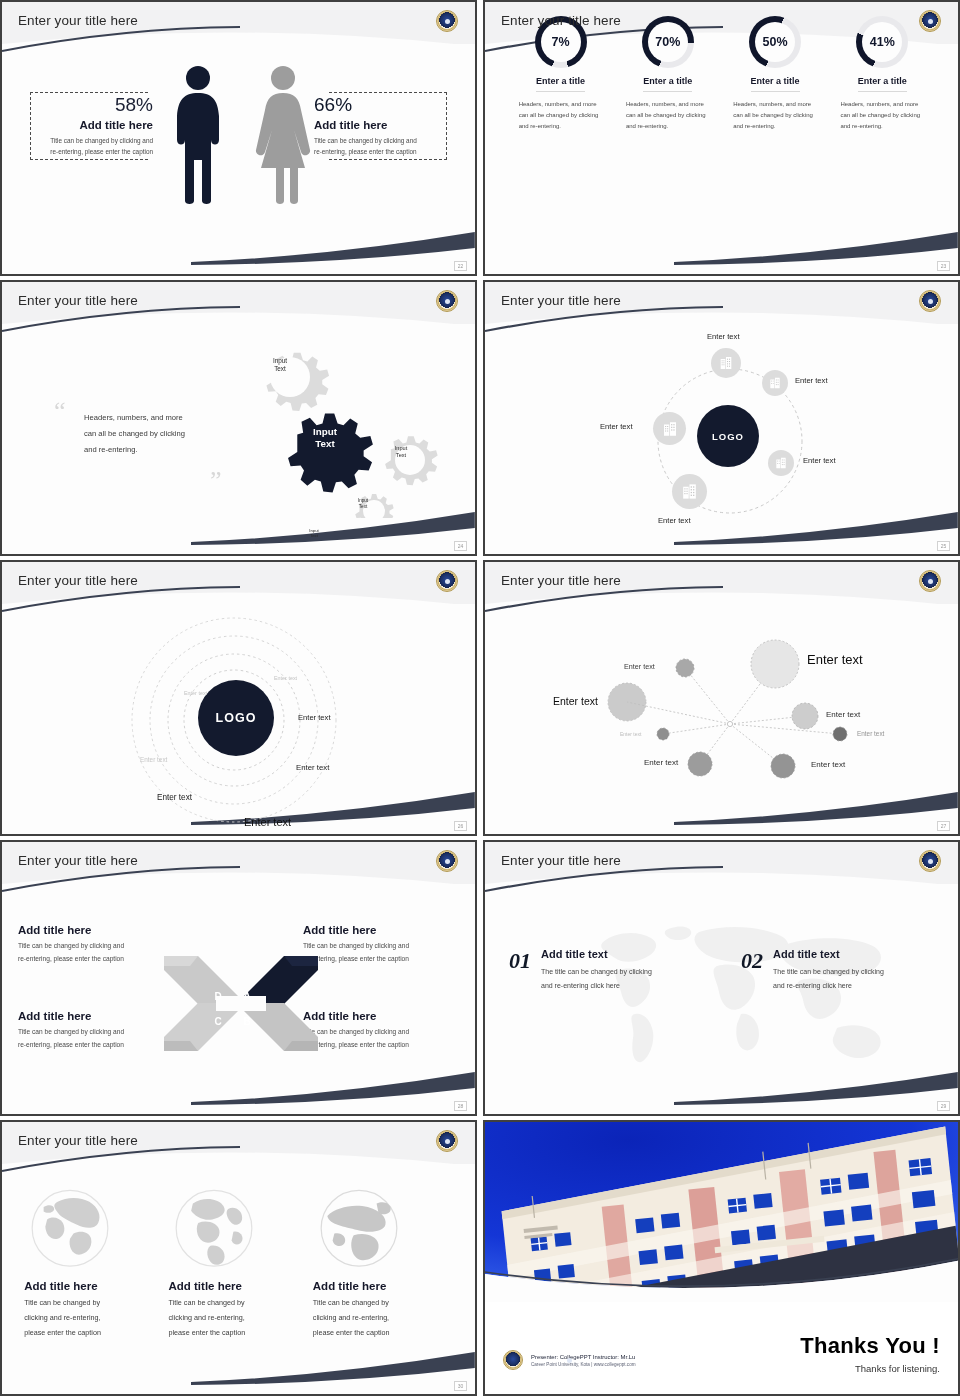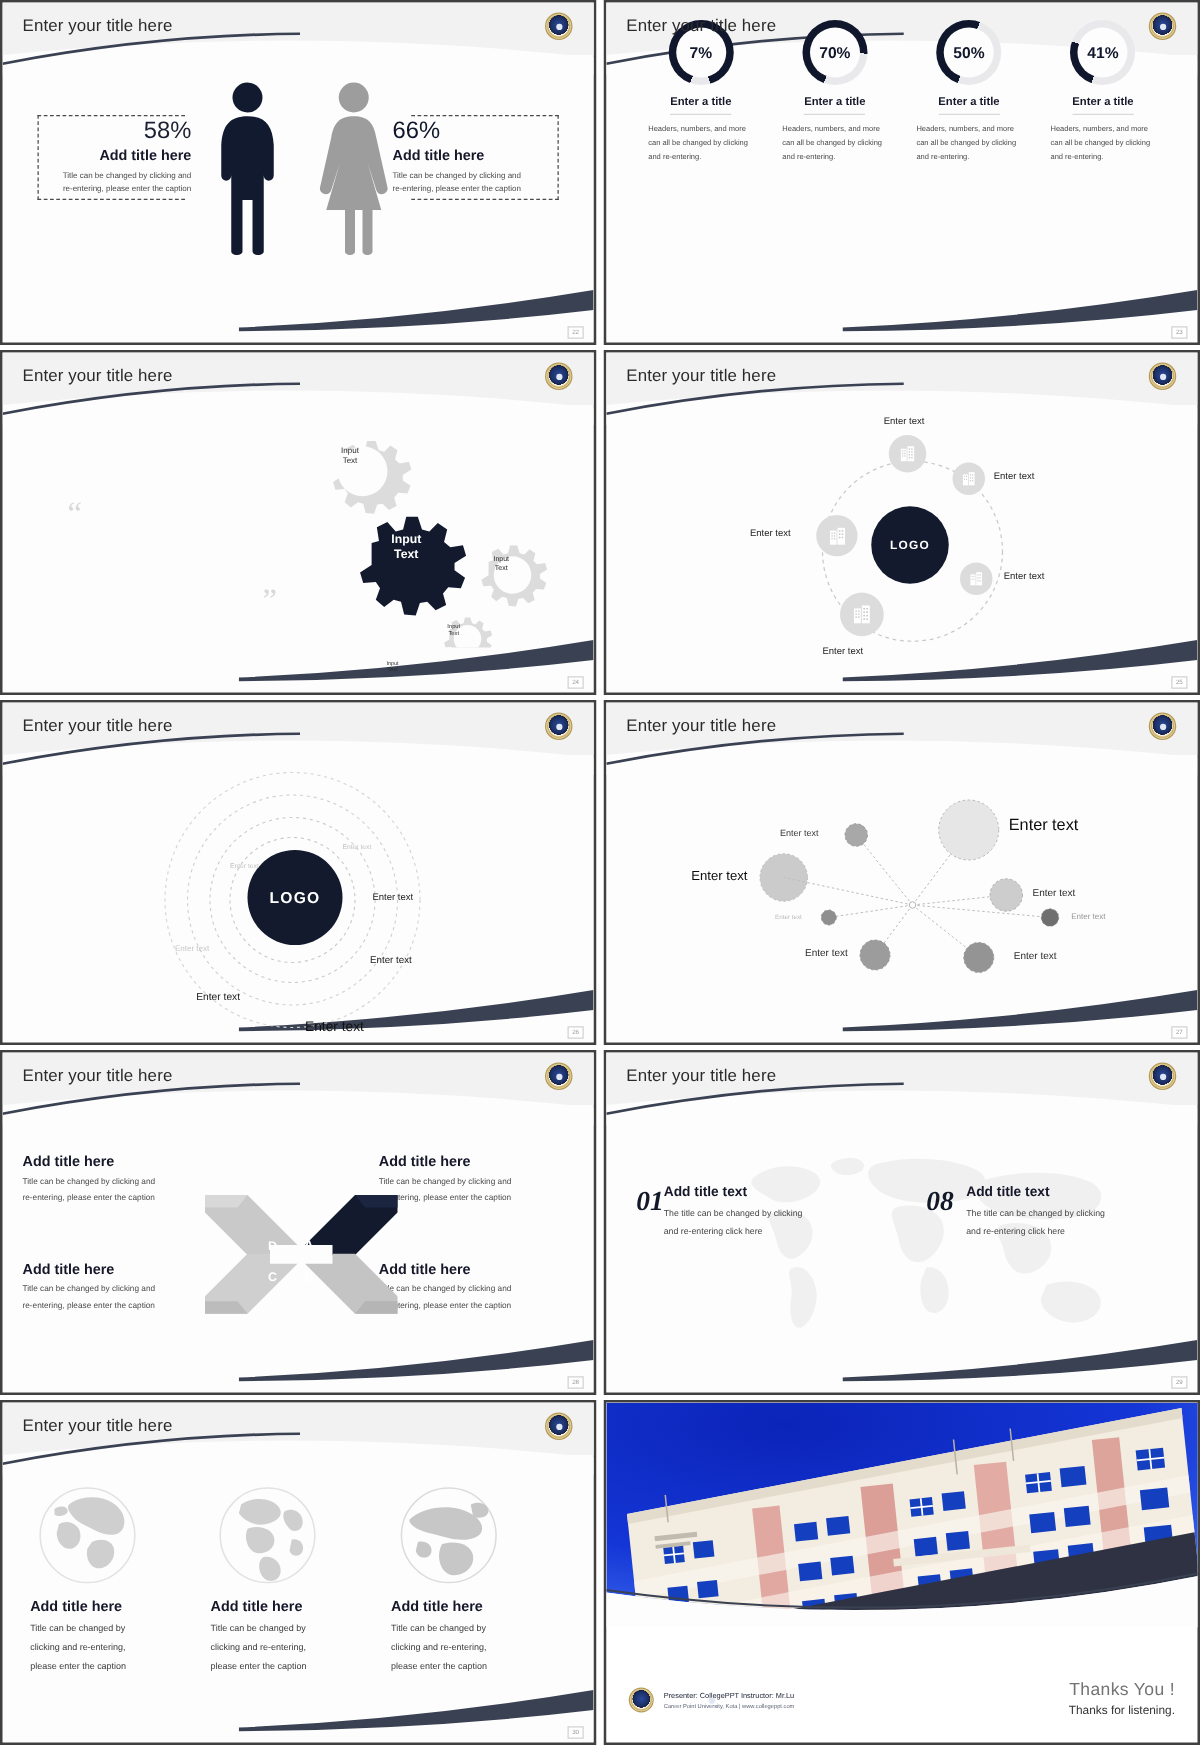--- a/index.html
+++ b/index.html
@@ -98,21 +98,21 @@
   .num-title{ font-size:11px; font-weight:bold; color:#16182a; }
   .num-cap{ font-size:7px; color:#444; line-height:1.95; margin-top:5px;}
 
   
   .globe-col{ width:140px; text-align:left; }
   .globe-title{ font-size:11.5px; font-weight:bold; color:#16182a; margin-top:6px; }
   .globe-cap{ font-size:7.2px; color:#3c3c3c; line-height:2.05; margin-top:4px;}
 
   
   .final { background:#ffffff; }
-  .thanks-big { font-size:14px; font-weight:normal; color:#737373; letter-spacing:.3px;}
+  .thanks-big { font-size:22px; font-weight:bold; color:#000000; letter-spacing:.3px;}
   .thanks-sub { font-size:9.5px; color:#333; margin-top:4px;}
   .pres-l1 { font-size:5.9px; color:#1b2034; }
   .pres-l2 { font-size:4.6px; color:#5a5f72; margin-top:2px;}
 </style>
 </head>
 <body>
 
 <div class="grid">
 
   <div class="slide">
@@ -210,20 +210,25 @@
     <svg class="hdr-curve" viewBox="0 0 477 58" preserveAspectRatio="none">
       <path d="M0,42 Q238,18 477,44 L477,58 L0,58 Z" fill="#fdfdfd"></path>
       <path d="M0,49 Q120,26 240,25" stroke="#3a4152" stroke-width="2.2" fill="none"></path>
     </svg>
     <div class="title">Enter your title here</div>
     <div class="badge"></div>
 
     <div class="body">
       <div style="position:absolute;left:52px;top:76px;">
         <span class="quote-mark">“</span>
+      </div>
+      <div style="position:absolute;left:82px;top:84px;width:130px;">
+        <div class="quote-txt">Headers, numbers, and more</div>
+        <div class="quote-txt">can all be changed by clicking</div>
+        <div class="quote-txt">and re-entering.</div>
       </div>
       <div style="position:absolute;left:208px;top:146px;">
         <span class="quote-mark">”</span>
       </div>
 
       <svg style="position:absolute;left:218px;top:6px;" width="240" height="186" viewBox="0 0 240 186">
         <g fill="#dcdcdc">
 
           <g transform="translate(70,48)">
             <path d="M-33,-9 L-26,-11 L-28,-24 L-18,-29 L-10,-20 L-3,-22 L0,-34 L11,-34 L15,-22 L22,-20 L30,-28 L39,-22 L36,-10 L42,-5 L54,-7 L57,3 L46,10 L46,17 L56,24 L52,34 L40,33 L35,39 L38,50 L28,55 L20,47 L13,48 L9,60 L-2,59 L-5,47 L-12,45 L-21,52 L-29,45 L-25,34 L-29,28 L-41,29 L-44,19 L-33,12 Z" transform="scale(.62) translate(6,-10)"></path>
@@ -575,33 +580,33 @@
           <path d="M142,56 C156,52 172,56 178,66 C184,78 176,92 166,98 C154,104 146,94 144,82 C142,70 134,60 142,56 Z"></path>
           <path d="M166,104 C176,102 184,112 184,124 C184,136 176,142 170,140 C162,138 160,124 162,114 Z"></path>
           <path d="M212,34 C238,26 278,26 298,36 C312,44 306,58 292,62 C272,68 232,66 216,56 C204,48 202,38 212,34 Z"></path>
           <path d="M226,70 C242,66 258,70 264,80 C270,92 262,104 250,108 C238,112 230,102 228,90 C226,80 218,74 226,70 Z"></path>
           <path d="M262,118 C278,112 298,116 304,126 C310,138 298,148 284,148 C270,148 256,138 258,128 Z"></path>
           <path d="M96,18 C108,14 118,18 116,24 C114,30 100,32 94,28 C88,24 88,20 96,18 Z"></path>
         </g>
       </svg>
 
       <div style="position:absolute;left:24px;top:62px;">
-        <div style="display:flex;align-items:flex-start;">
+        <div style="display:flex;align-items:flex-start;gap:10px;">
           <div class="bignum">01</div>
           <div>
             <div class="num-title">Add title text</div>
             <div class="num-cap">The title can be changed by clicking</div>
             <div class="num-cap" style="margin-top:0">and re-entering click here</div>
           </div>
         </div>
       </div>
 
       <div style="position:absolute;left:256px;top:62px;">
         <div style="display:flex;align-items:flex-start;gap:10px;">
-          <div class="bignum">08</div>
+          <div class="bignum">02</div>
           <div>
             <div class="num-title">Add title text</div>
             <div class="num-cap">The title can be changed by clicking</div>
             <div class="num-cap" style="margin-top:0">and re-entering click here</div>
           </div>
         </div>
       </div>
     </div>
 
     <svg class="swoosh-br" viewBox="0 0 286 40" preserveAspectRatio="none">

